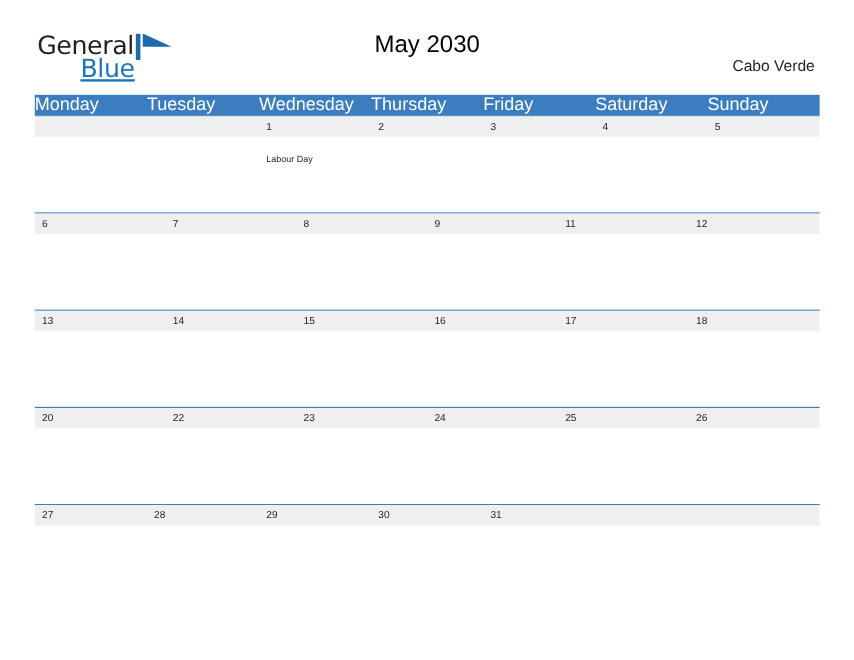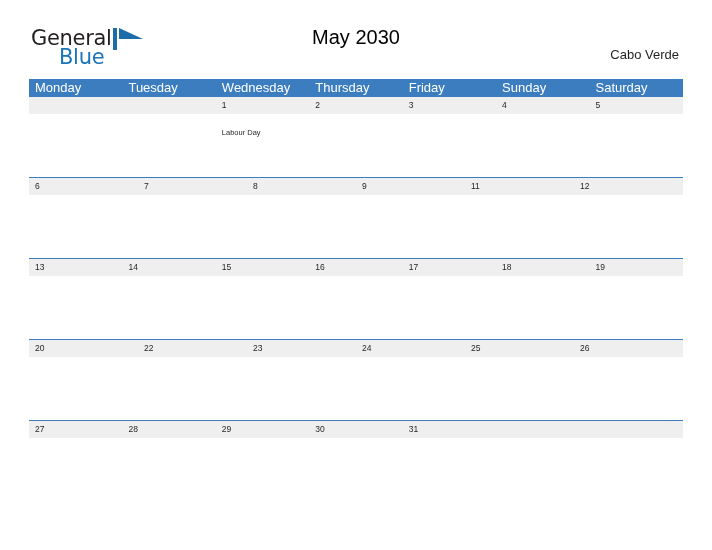--- a/index.html
+++ b/index.html
@@ -48,24 +48,25 @@
     width: 30px;
     height: 22px;
     margin-left: 1px;
     position: relative;
     display: inline-block;
   }
   .brand-flag svg { display: block; }
   .brand-blue {
     font-size: 21px;
     color: #1b75bb;
-    margin-left: 28px;
+    margin-left: 36px;
     margin-top: -3px;
     letter-spacing: -0.3px;
     font-family: "DejaVu Sans", sans-serif;
+    text-decoration: underline;
   }
 
   .calendar-title {
     position: absolute;
     left: 0;
     right: 0;
     top: 26px;
     text-align: center;
     font-size: 20px;
     color: #000000;
@@ -92,23 +93,22 @@
   }
 
   .weekday-header {
     display: flex;
     background: #3c7dbf;
     height: 17px;
   }
   .weekday-cell {
     flex: 1 1 0;
     color: #ffffff;
-    font-size: 13px;
+    font-size: 15px;
     line-height: 17px;
-    padding-left: 6px;
     box-sizing: border-box;
     font-family: "Liberation Sans", sans-serif;
     white-space: nowrap;
   }
 
   .week-row {
     position: relative;
     height: 81px;
     border-top: 1.6px solid #3c7dbf;
     display: flex;
@@ -175,22 +175,22 @@
 </div>
 
 <div class="calendar">
 
   <div class="weekday-header">
     <div class="weekday-cell">Monday</div>
     <div class="weekday-cell">Tuesday</div>
     <div class="weekday-cell">Wednesday</div>
     <div class="weekday-cell">Thursday</div>
     <div class="weekday-cell">Friday</div>
+    <div class="weekday-cell">Saturday</div>
     <div class="weekday-cell">Sunday</div>
-    <div class="weekday-cell">Saturday</div>
   </div>
 
   <div class="week-row">
     <div class="band"></div>
     <div class="day-cell empty">
       <span class="day-number"></span>
       <span class="day-event"></span>
     </div>
     <div class="day-cell empty">
       <span class="day-number"></span>
@@ -265,24 +265,20 @@
       <span class="day-event"></span>
     </div>
     <div class="day-cell">
       <span class="day-number">17</span>
       <span class="day-event"></span>
     </div>
     <div class="day-cell">
       <span class="day-number">18</span>
       <span class="day-event"></span>
     </div>
-    <div class="day-cell">
-      <span class="day-number">19</span>
-      <span class="day-event"></span>
-    </div>
   </div>
 
   <div class="week-row">
     <div class="band"></div>
     <div class="day-cell">
       <span class="day-number">20</span>
       <span class="day-event"></span>
     </div>
     <div class="day-cell">
       <span class="day-number">22</span>

